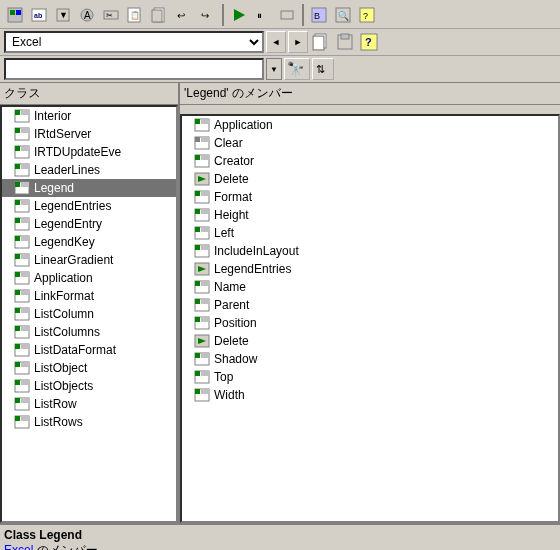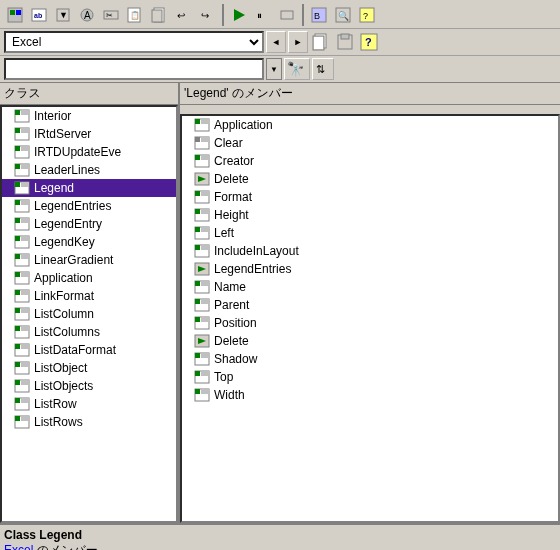--- a/index.html
+++ b/index.html
@@ -92,21 +92,21 @@
     .list-item {
       display: flex;
       align-items: center;
       padding: 1px 12px;
       cursor: pointer;
       white-space: nowrap;
       font-size: 12px;
       height: 18px;
     }
     .list-item.selected {
-      background: #4c1d95;
+      background: #737373;
       color: white;
     }
 
     .list-item .item-icon {
       width: 16px;
       height: 16px;
       margin-right: 4px;
       flex-shrink: 0;
       display: inline-flex;
       align-items: center;

